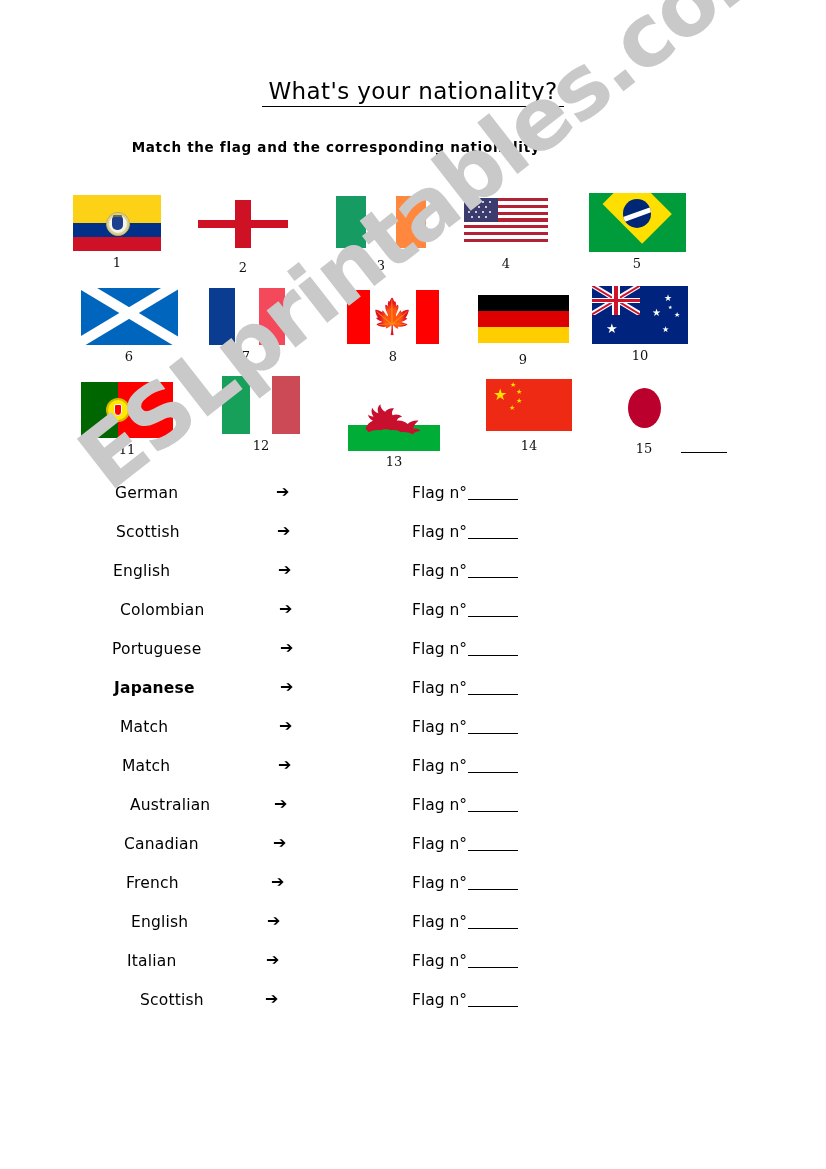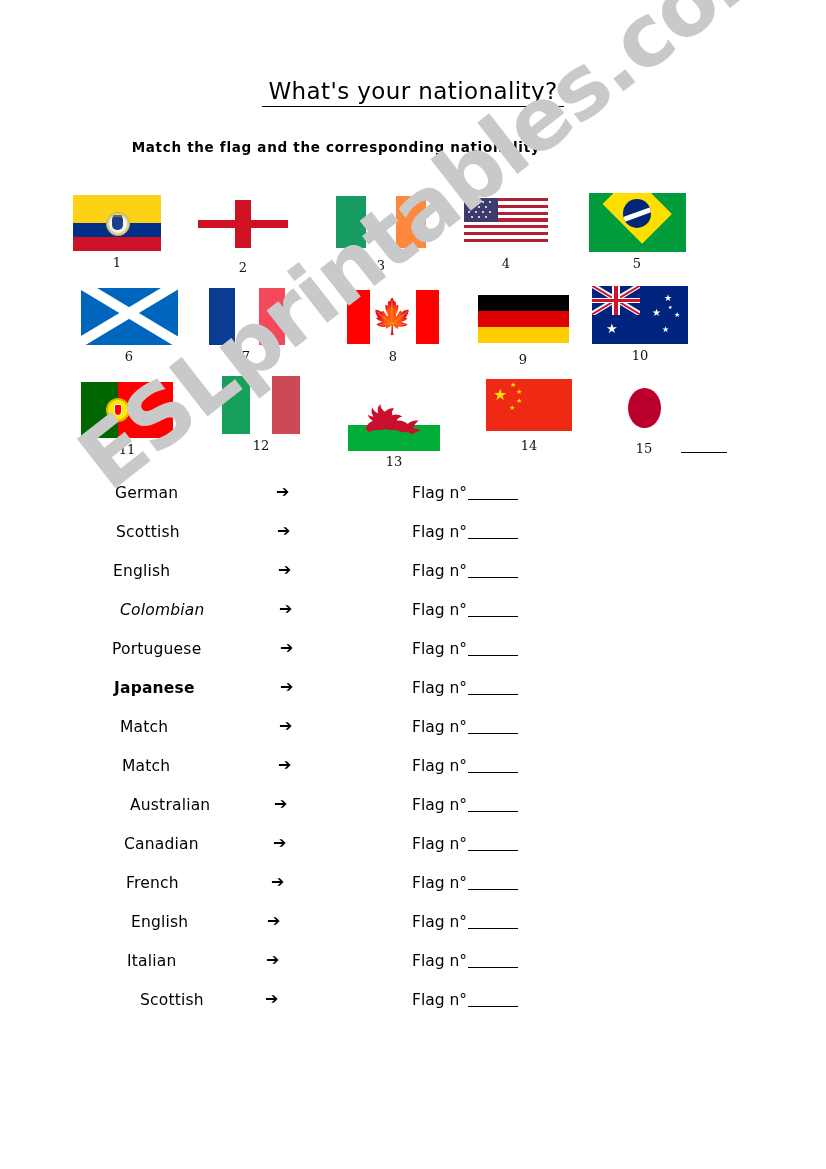--- a/index.html
+++ b/index.html
@@ -523,21 +523,21 @@
     <div class="flagno"><span>Flag n°</span><span class="blank"></span></div>
   </div>
 
   <div class="match-row">
     <div class="nat-label" style="left:113px;">English</div>
     <div class="arrow" style="left:278px;">➔</div>
     <div class="flagno"><span>Flag n°</span><span class="blank"></span></div>
   </div>
 
   <div class="match-row">
-    <div class="nat-label" style="left:120px;font-style:italic;">Colombian</div>
+    <div class="nat-label" style="left:120px;">Colombian</div>
     <div class="arrow" style="left:279px;">➔</div>
     <div class="flagno"><span>Flag n°</span><span class="blank"></span></div>
   </div>
 
   <div class="match-row">
     <div class="nat-label" style="left:112px;">Portuguese</div>
     <div class="arrow" style="left:280px;">➔</div>
     <div class="flagno"><span>Flag n°</span><span class="blank"></span></div>
   </div>
 

